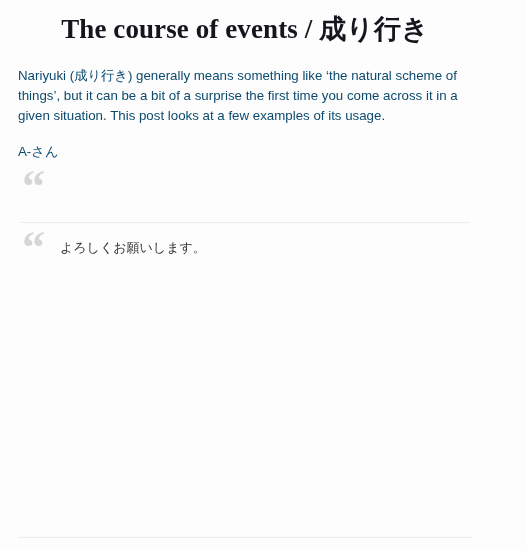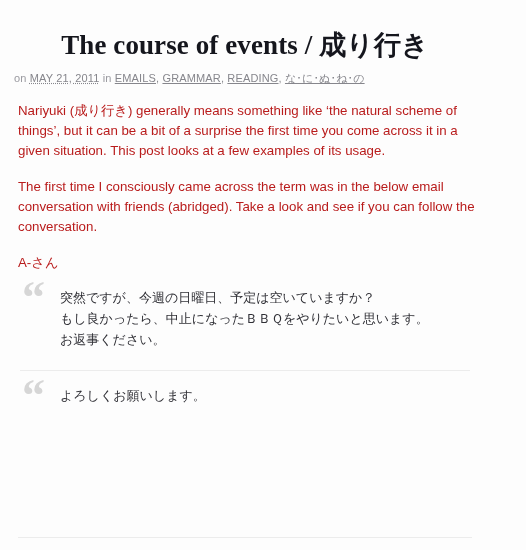--- a/index.html
+++ b/index.html
@@ -10,21 +10,21 @@
   body {
     width: 526px;
     height: 550px;
     background: #fdfdfd;
     font-family: "Liberation Sans", sans-serif;
     overflow: hidden;
   }
   .page {
     width: 490px;
     height: 550px;
-    padding: 16px 10px;
+    padding: 0 10px;
     background: #fdfdfd;
     position: relative;
   }
   .post-title {
     margin: 0;
     padding: 12px 0 4px 0;
     text-align: center;
     font-family: "Liberation Serif", "DejaVu Serif", serif;
     font-weight: bold;
     font-size: 27px;
@@ -55,21 +55,21 @@
     text-underline-offset: 1px;
   }
   .post-body {
     padding: 0 2px;
   }
   .post-body p {
     margin: 0;
     padding: 16px 0 0 6px;
     font-size: 13.3px;
     line-height: 20px;
-    color: #b91c1c;
+    color: #0c4a6e;
   }
   .speaker {
     margin: 0;
     padding: 22px 0 0 6px;
     font-size: 11.5px;
     line-height: 16px;
     color: #6f6d76;
   }
   .quote-block {
     position: relative;
@@ -113,37 +113,29 @@
     background: #ececec;
   }
 </style>
 </head>
 <body>
 
 <div class="page">
 
   <h1 class="post-title">The course of events / 成り行き</h1>
 
-  <div class="post-meta">
-    <span class="meta-word">on</span>
-    <span class="meta-date">MAY 21, 2011</span><span class="meta-word"> <span>in</span> </span><span class="meta-link">EMAILS</span><span>, </span><span class="meta-link">GRAMMAR</span><span>, </span><span class="meta-link">READING</span><span>, </span><span class="meta-link">な･に･ぬ･ね･の</span>
-  </div>
 
   <div class="post-body">
 
     <p>Nariyuki (成り行き) generally means something like ‘the natural scheme of things’, but it can be a bit of a surprise the first time you come across it in a given situation. This post looks at a few examples of its usage.</p>
-    <p>The first time I consciously came across the term was in the below email conversation with friends (abridged). Take a look and see if you can follow the conversation.</p>
 
     <p class="speaker">A-さん</p>
 
     <blockquote class="quote-block">
       <span class="quote-mark">“</span>
-      <p style="white-space: pre-line;">突然ですが、今週の日曜日、予定は空いていますか？
-もし良かったら、中止になったＢＢＱをやりたいと思います。
-お返事ください。</p>
     </blockquote>
 
     <hr class="divider">
 
 
     <blockquote class="quote-block">
       <span class="quote-mark">“</span>
       <p>よろしくお願いします。</p>
     </blockquote>
 

